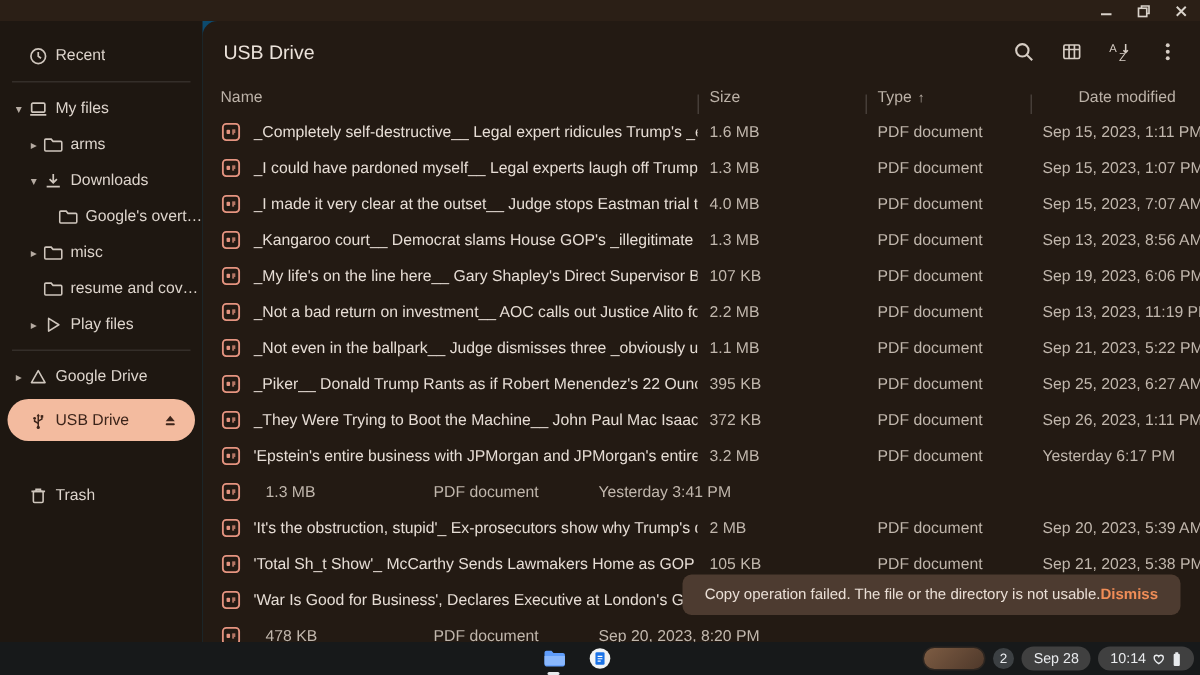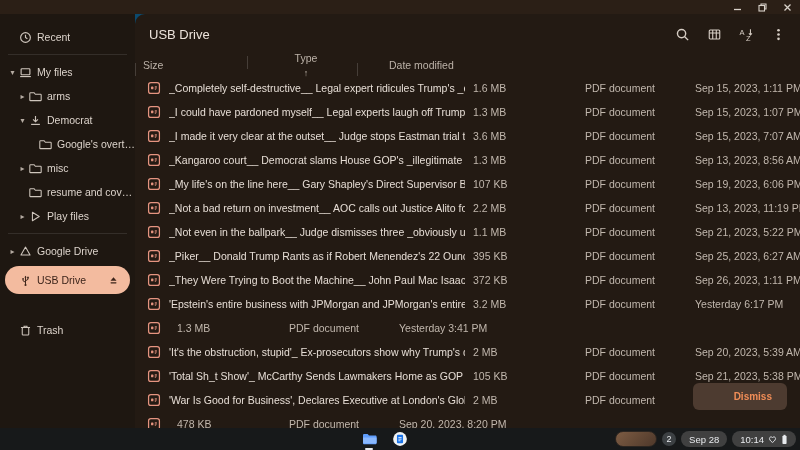--- a/index.html
+++ b/index.html
@@ -34,37 +34,37 @@
   .page-title{color:#ece3db;font-size:13px;}
   .toolbar{margin-left:auto;display:flex;align-items:center;gap:17px;color:#d6cdc4;}
   .tb-ic{width:15px;height:15px;}
   .tb-ic svg{width:15px;height:15px;display:block;}
 
   .col-header{height:22px;flex:none;display:flex;align-items:center;color:#bcb2a8;font-size:10.5px;}
   .h-name{width:330px;padding-left:12px;}
   .h-cell{position:relative;padding-left:8px;display:flex;align-items:center;gap:4px;}
   .h-cell::before{content:"";position:absolute;left:0;top:4px;height:13px;width:1px;background:rgba(255,255,255,0.16);}
   .h-size{width:112px;}
-  .h-type{width:110px;flex-direction:column;}
+  .h-type{width:110px;}
   .h-date{flex:1;padding-left:32px;}
   .sort-arrow{font-size:9px;color:#bcb2a8;}
 
   .rows{flex:1;overflow:hidden;}
   .file-row{height:24px;display:flex;align-items:center;font-size:10.5px;cursor:default;}
   .r-iconwrap{width:34px;flex:none;padding-left:12px;color:#e59480;}
   .r-iconwrap svg{width:14px;height:14px;display:block;}
   .r-name{width:296px;flex:none;color:#e6ddd5;white-space:nowrap;overflow:hidden;}
   .r-size{width:112px;flex:none;padding-left:8px;color:#c1b7ad;}
   .r-type{width:110px;flex:none;padding-left:8px;color:#c1b7ad;}
   .r-date{flex:1;padding-left:8px;color:#c1b7ad;white-space:nowrap;overflow:hidden;}
 
   
   .toast{position:absolute;right:13px;bottom:40px;height:27px;background:#4d3b30;border-radius:6px;display:flex;align-items:center;padding:0 15px;z-index:5;}
   .toast-msg{color:#eadfd6;font-size:10px;white-space:nowrap;}
-  .toast-action{color:#f08d57;font-size:10px;font-weight:bold;margin-left:26px;cursor:default;}
+  .toast-action{color:#f08d57;font-size:10px;font-weight:bold;cursor:default;}
 
   
   .shelf{position:absolute;left:0;right:0;bottom:0;height:22px;background:#17191a;display:flex;align-items:center;}
   .shelf-center{position:absolute;left:50%;transform:translateX(-50%);display:flex;align-items:center;gap:15px;}
   .shelf-app{position:relative;width:16px;height:16px;}
   .shelf-app svg{width:16px;height:16px;display:block;}
   .active-dash{position:absolute;left:4px;bottom:-3px;width:8px;height:2px;border-radius:1px;background:#e8eaed;}
   .chrome-ball{width:16px;height:16px;border-radius:50%;
     background:radial-gradient(circle at center,#4b8bf5 0 31%,#ffffff 31% 41%,rgba(0,0,0,0) 41%),
     conic-gradient(from -60deg,#ea4335 0 120deg,#fbbc05 120deg 240deg,#34a853 240deg 360deg);}
@@ -134,21 +134,21 @@
             <span class="sb-label">arms</span>
           </div>
           <div class="sb-item" style="padding-left: 16px;">
             <span class="caret">▾</span>
             <span class="sb-ic">
               <svg viewBox="0 0 16 16" fill="none" stroke="currentColor" stroke-width="1.4">
                 <path d="M8 2.4v7.2M5 6.6L8 9.6l3-3"></path>
                 <path d="M2.6 12.8h10.8"></path>
               </svg>
             </span>
-            <span class="sb-label">Democrat</span>
+            <span class="sb-label">Downloads</span>
           </div>
           <div class="sb-item" style="padding-left: 26px;">
             <span class="caret"></span>
             <span class="sb-ic">
               <svg viewBox="0 0 16 16" fill="none" stroke="currentColor" stroke-width="1.3">
                 <path d="M1.9 3.4h4.4l1.5 1.8h6.3c.5 0 .9.4.9.9v6.1c0 .5-.4.9-.9.9H1.9c-.5 0-.9-.4-.9-.9V4.3c0-.5.4-.9.9-.9z"></path>
               </svg>
             </span>
             <span class="sb-label">Google's overt f...</span>
           </div>
@@ -249,20 +249,21 @@
               <svg viewBox="0 0 16 16" fill="currentColor">
                 <circle cx="8" cy="3.4" r="1.4"></circle>
                 <circle cx="8" cy="8" r="1.4"></circle>
                 <circle cx="8" cy="12.6" r="1.4"></circle>
               </svg>
             </span>
         </div>
       </div>
 
       <div class="col-header">
+        <div class="h-name">Name</div>
         <div class="h-cell h-size">
             <span>Size</span>
           </div>
         <div class="h-cell h-type">
             <span>Type</span>
             <span class="sort-arrow">↑</span>
           </div>
         <div class="h-cell h-date">
             <span>Date modified</span>
           </div>
@@ -297,21 +298,21 @@
           </div>
           <div class="file-row">
             <span class="r-iconwrap">
               <svg viewBox="0 0 16 16">
                 <rect x="1.8" y="1.8" width="12.4" height="12.4" rx="2.6" fill="none" stroke="currentColor" stroke-width="1.4"></rect>
                 <rect x="4.6" y="6.3" width="2.7" height="3.2" rx=".7" fill="currentColor"></rect>
                 <path d="M8.9 6.6h2.4M8.9 8h2.4M8.9 9.4h1.5" stroke="currentColor" stroke-width="1"></path>
               </svg>
             </span>
             <span class="r-name">_I made it very clear at the outset__ Judge stops Eastman trial to slam Steve Bannon for live strea...</span>
-            <span class="r-size">3.6 MB</span>
+            <span class="r-size">4.0 MB</span>
             <span class="r-type">PDF document</span>
             <span class="r-date">Sep 15, 2023, 7:07 AM</span>
           </div>
           <div class="file-row">
             <span class="r-iconwrap">
               <svg viewBox="0 0 16 16">
                 <rect x="1.8" y="1.8" width="12.4" height="12.4" rx="2.6" fill="none" stroke="currentColor" stroke-width="1.4"></rect>
                 <rect x="4.6" y="6.3" width="2.7" height="3.2" rx=".7" fill="currentColor"></rect>
                 <path d="M8.9 6.6h2.4M8.9 8h2.4M8.9 9.4h1.5" stroke="currentColor" stroke-width="1"></path>
               </svg>
@@ -460,20 +461,21 @@
             </span>
             <span class="r-size">478 KB</span>
             <span class="r-type">PDF document</span>
             <span class="r-date">Sep 20, 2023, 8:20 PM</span>
           </div>
         </div>
     </div>
   </div>
 
   <div class="toast">
+    <span class="toast-msg">Copy operation failed. The file or the directory is not usable.</span>
     <span class="toast-action">Dismiss</span>
   </div>
 
   <div class="shelf">
     <div class="shelf-center">
       <span class="shelf-app">
         <svg viewBox="0 0 20 20">
             <path d="M2.5 5.2c0-.9.7-1.6 1.6-1.6h4.2l1.7 1.9h7.9c.9 0 1.6.7 1.6 1.6v8c0 .9-.7 1.6-1.6 1.6H4.1c-.9 0-1.6-.7-1.6-1.6z" fill="#5f9dfc"></path>
             <path d="M2.5 8h17v6.1c0 .9-.7 1.6-1.6 1.6H4.1c-.9 0-1.6-.7-1.6-1.6z" fill="#8ab8fd"></path>
           </svg>

